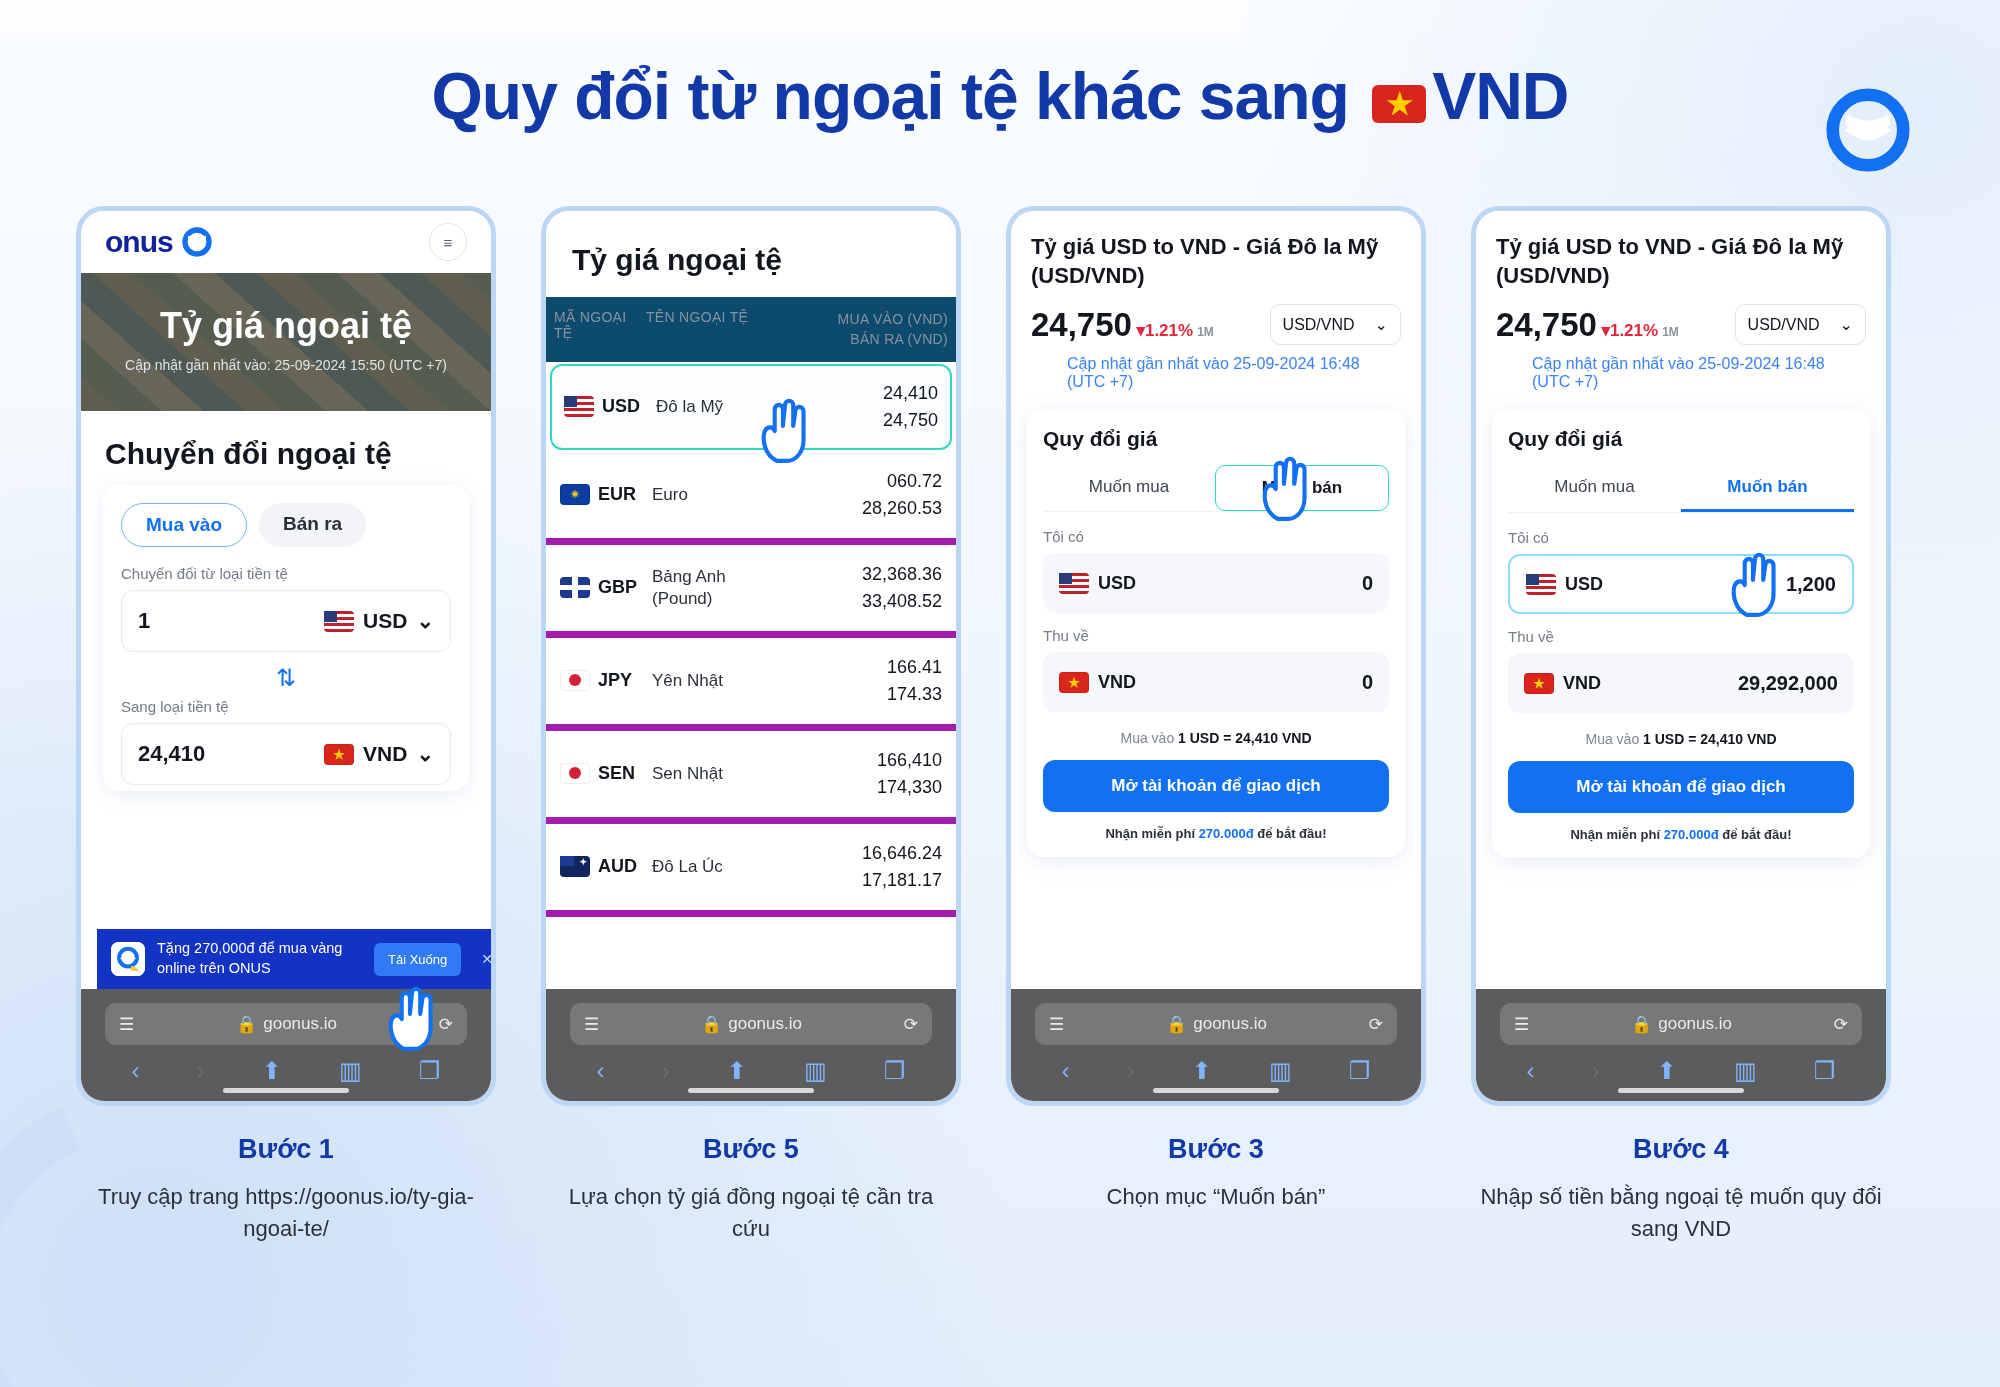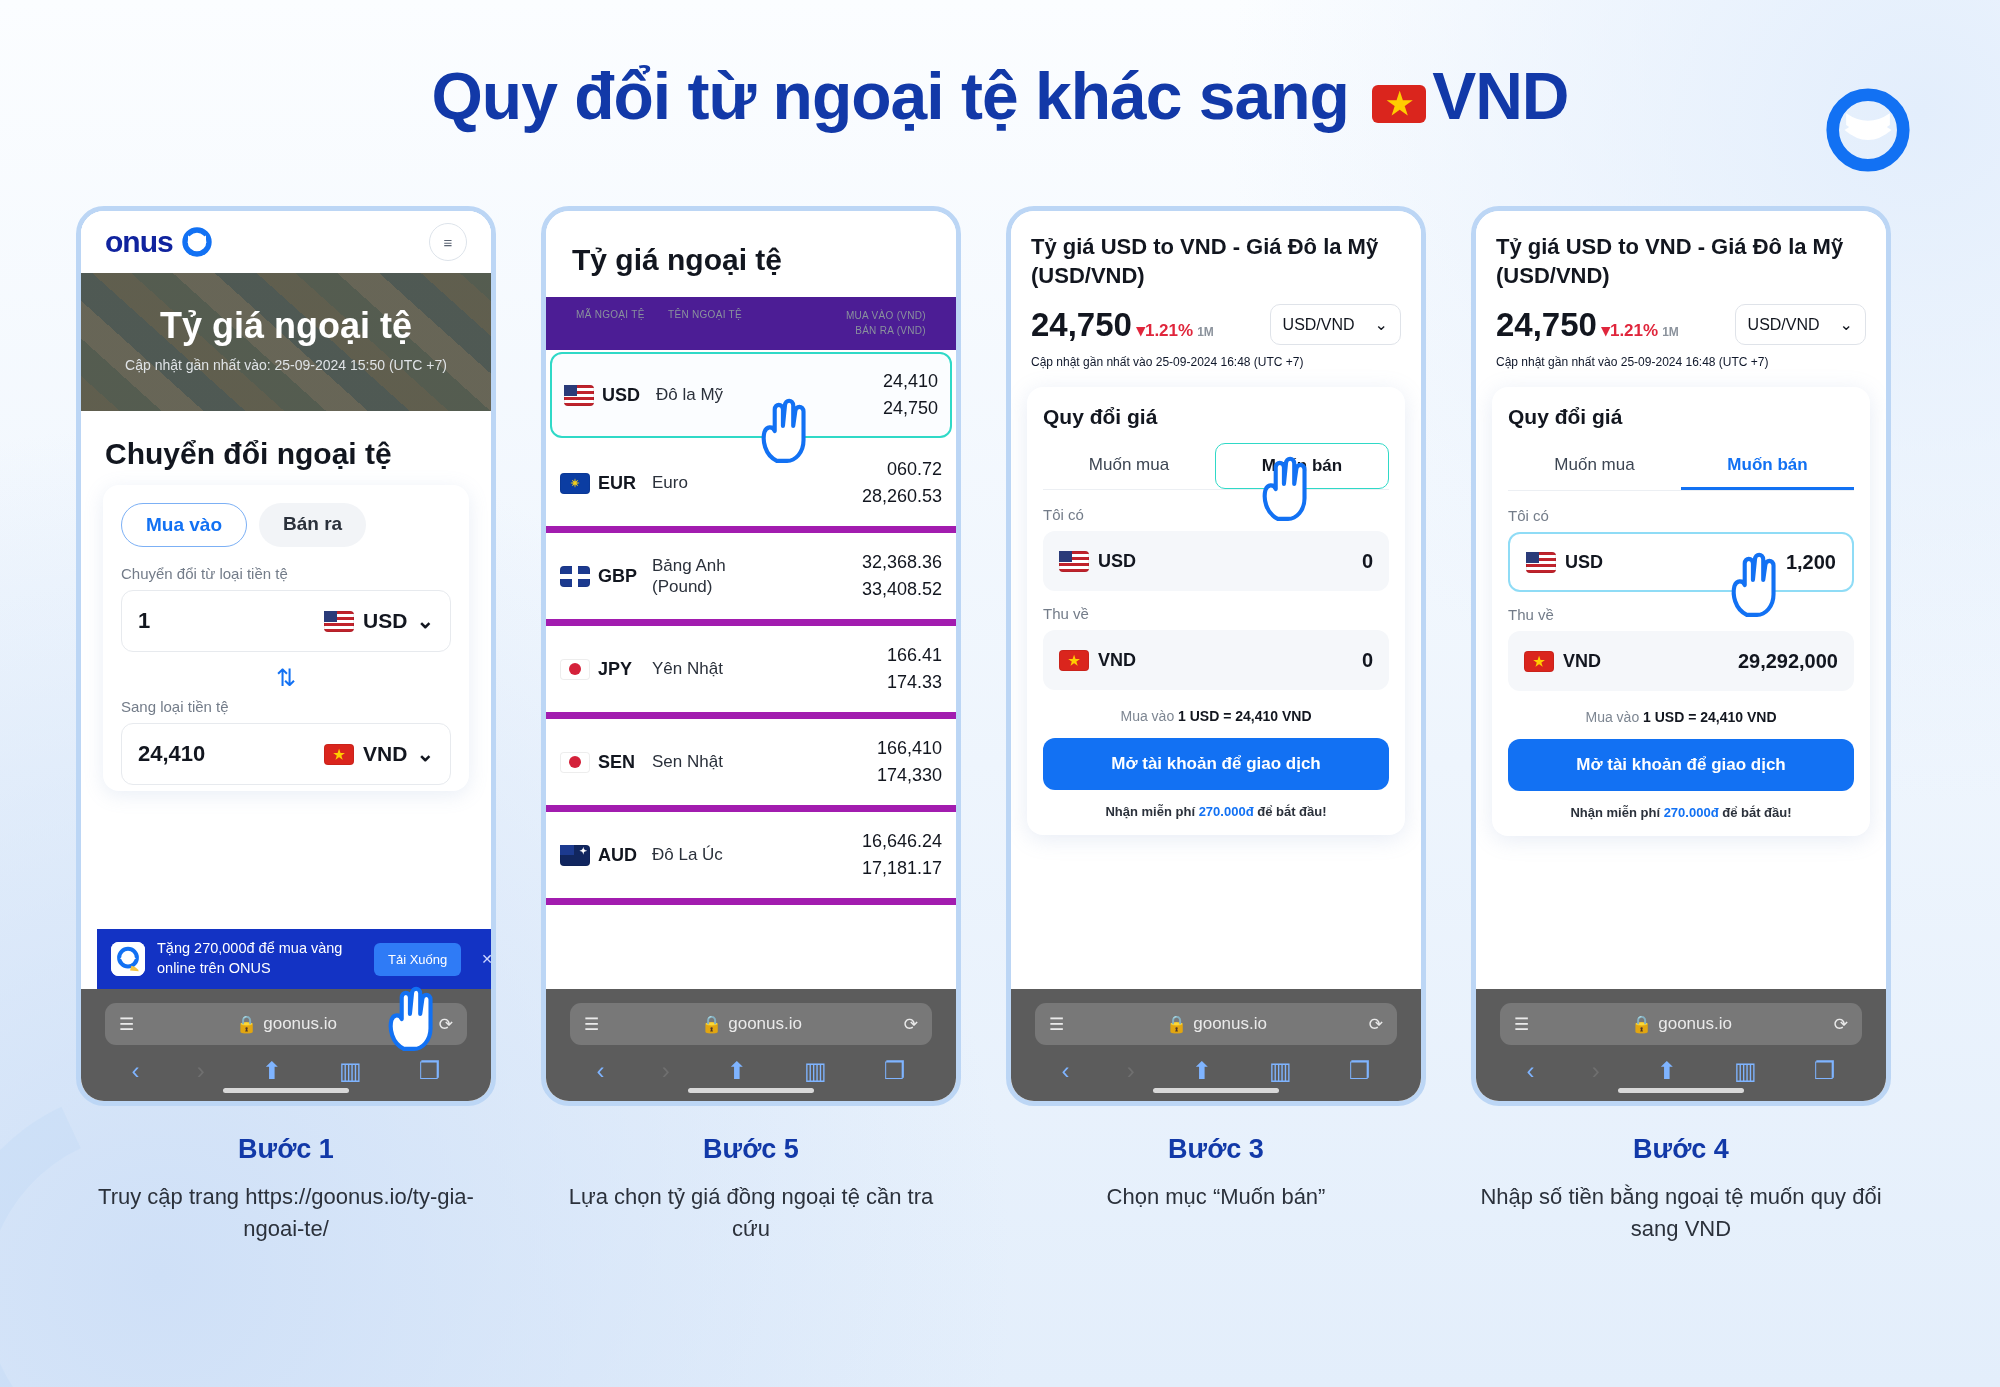--- a/index.html
+++ b/index.html
@@ -150,21 +150,21 @@
   .url-text { display:flex; align-items:center; gap:6px; }
   .nav-row { display:flex; align-items:center; justify-content:space-around;
     color:#7fb4ff; font-size:24px; padding:12px 22px 0; }
   .nav-row .dim { color:#6f6f6f; }
   .home-ind { position:absolute; bottom:8px; left:50%; transform:translateX(-50%);
     width:126px; height:5px; background:#d8d8d8; border-radius:3px; }
 
   
   .p2-title { font-size:30px; font-weight:800; color:#12161f; padding:32px 26px 20px; }
   .tbl-head {
-    background:#4c1d95; display:flex; padding:12px 30px; font-size:10px;
+    background:#0c4a6e; display:flex; padding:12px 8px; font-size:14px;
     color:#8a929d; letter-spacing:.3px;
   }
   .th-code { width:92px; }
   .th-name { width:118px; }
   .th-rate { flex:1; text-align:right; line-height:1.45; }
   .row {
     display:flex; align-items:center; padding:16px 14px; border-bottom:7px solid #a21caf;
     min-height:68px;
   }
   .row.sel { border:2px solid #2fd9c7; border-radius:12px; background:#fbfdff; margin:2px 4px;
@@ -176,21 +176,21 @@
   
   .p3-title { font-size:22px; font-weight:700; color:#12161f; padding:22px 20px 0; line-height:1.3; }
   .p3-priceline { display:flex; align-items:center; justify-content:space-between; padding:14px 20px 0; gap:18px; }
   .p3-price { font-size:33px; font-weight:800; color:#12161f; }
   .p3-chg { color:#e0263c; font-size:17px; font-weight:700; }
   .p3-chg .per { color:#8b929c; font-size:12px; font-weight:600; margin-left:4px; }
   .p3-select {
     border:1px solid #dfe3e9; border-radius:10px; padding:10px 12px; font-size:16px;
     color:#12161f; display:flex; align-items:center; gap:20px; white-space:nowrap;
   }
-  .p3-updated { font-size:12px; color:#0f172a; padding:10px 20px 0; }
+  .p3-updated { font-size:16px; color:#3b82f6; padding:10px 20px 0;margin-left:36px; }
   .quy-card {
     margin:18px 16px 0; background:#fff; border-radius:16px; padding:18px 16px 16px;
     box-shadow:0 4px 22px rgba(120,150,200,.18);
   }
   .quy-h { font-size:21px; font-weight:800; color:#12161f; margin-bottom:14px; }
   .tabs { display:flex; }
   .tab { flex:1; text-align:center; font-size:17px; color:#3d4653; padding:12px 0; }
   .tab.box { border:1.5px solid #2fd9c7; border-radius:10px; color:#12161f; font-weight:600; }
   .tab.under { color:#1271f3; font-weight:700; border-bottom:3px solid #1271f3; }
   .tabline { height:1px; background:#eceff3; margin-bottom:16px; }

